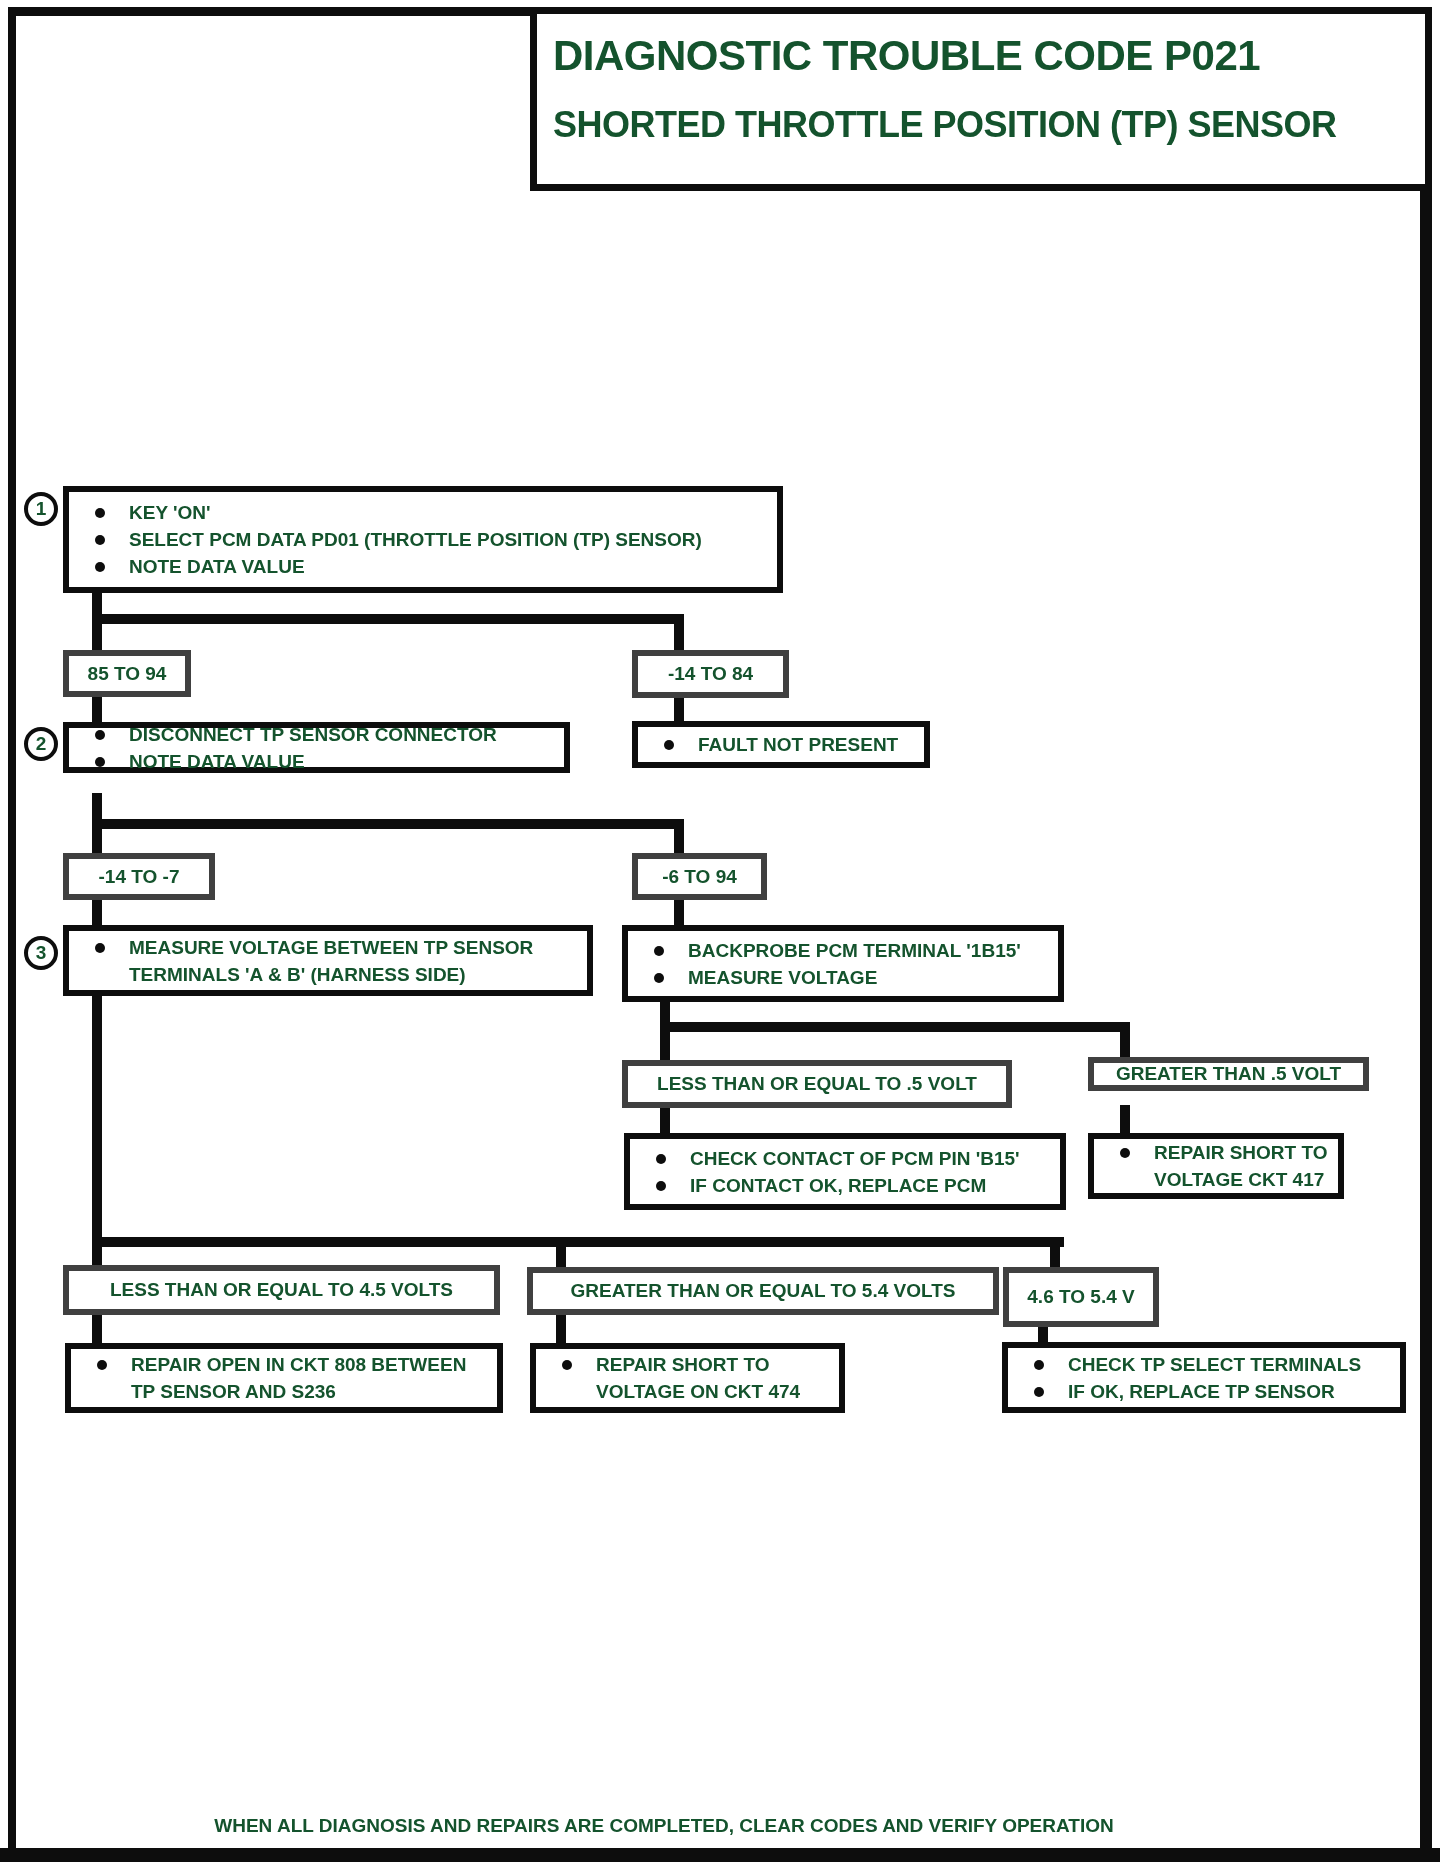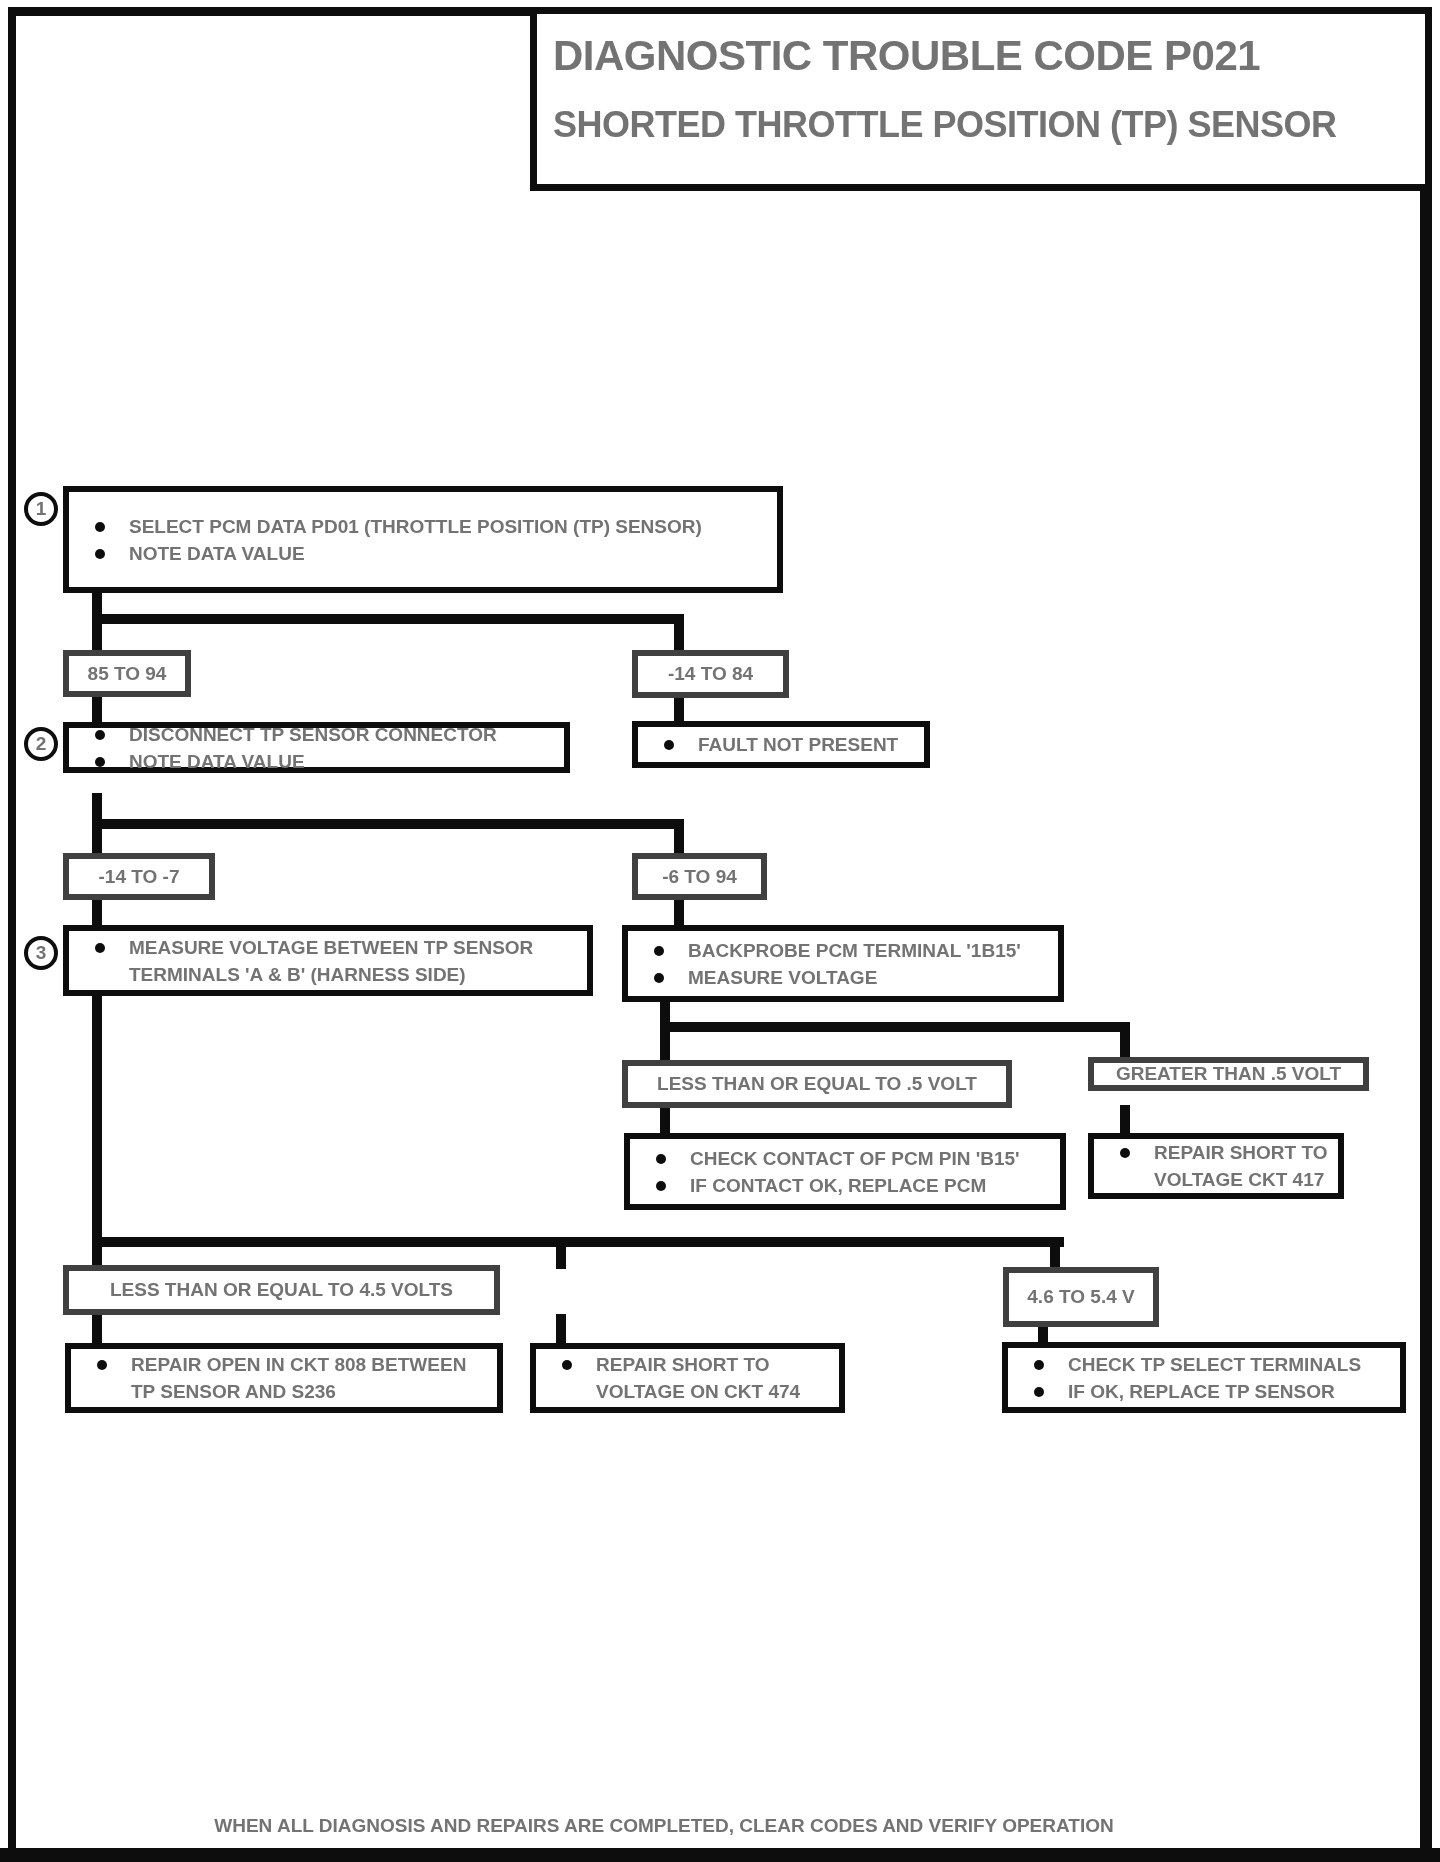--- a/index.html
+++ b/index.html
@@ -1,18 +1,18 @@
 <!DOCTYPE html>
 <html><head>
 <meta charset="utf-8">
 <style>
   html,body{margin:0;padding:0;background:#e8e8e8;}
   .page{
     position:relative;width:1440px;height:1862px;background:#ffffff;
-    font-family:"Liberation Sans",sans-serif;font-weight:700;color:#737373;
+    font-family:"Liberation Sans",sans-serif;font-weight:700;color:#14532d;
     overflow:hidden;
   }
   
   .frame{position:absolute;background:#0d0d0d;}
   
   .titlebox{
     position:absolute;left:530px;top:7px;width:902px;height:184px;
     border:7px solid #0d0d0d;box-sizing:border-box;background:#fff;
     padding:20px 0 0 16px;
   }
@@ -80,20 +80,21 @@
   <div class="cline" style="left:92px;top:1237px;width:972px;height:10px"></div>
   <div class="cline" style="left:556px;top:1237px;width:10px;height:32px"></div>
   <div class="cline" style="left:1050px;top:1237px;width:10px;height:32px"></div>
   <div class="cline" style="left:92px;top:1314px;width:10px;height:31px"></div>
   <div class="cline" style="left:556px;top:1314px;width:10px;height:31px"></div>
   <div class="cline" style="left:1038px;top:1312px;width:10px;height:32px"></div>
 
   <div class="stepc" style="left:24px;top:492px">1</div>
   <div class="node" style="left:63px;top:486px;width:720px;height:107px">
     <ul>
+      <li><span class="dot"></span><span>KEY 'ON'</span></li>
       <li><span class="dot"></span><span>SELECT PCM DATA PD01 (THROTTLE POSITION (TP) SENSOR)</span></li>
       <li><span class="dot"></span><span>NOTE DATA VALUE</span></li>
     </ul>
   </div>
 
   <div class="vbox" style="left:63px;top:650px;width:128px;height:47px">85 TO 94</div>
   <div class="vbox" style="left:632px;top:650px;width:157px;height:48px">-14 TO 84</div>
 
   <div class="stepc" style="left:24px;top:727px">2</div>
   <div class="node" style="left:63px;top:722px;width:507px;height:51px">
@@ -141,20 +142,21 @@
     <ul>
       <li>
           <span class="dot"></span>
           <span class="row">REPAIR SHORT TO</span>
           <span class="row">VOLTAGE CKT 417</span>
         </li>
     </ul>
   </div>
 
   <div class="vbox" style="left:63px;top:1265px;width:437px;height:50px">LESS THAN OR EQUAL TO 4.5 VOLTS</div>
+  <div class="vbox" style="left:527px;top:1267px;width:472px;height:48px">GREATER THAN OR EQUAL TO 5.4 VOLTS</div>
   <div class="vbox" style="left:1003px;top:1267px;width:156px;height:60px">4.6 TO 5.4 V</div>
 
   <div class="node" style="left:65px;top:1343px;width:438px;height:70px">
     <ul>
       <li>
           <span class="dot"></span>
           <span class="row">REPAIR OPEN IN CKT 808 BETWEEN</span>
           <span class="row">TP SENSOR AND S236</span>
         </li>
     </ul>

